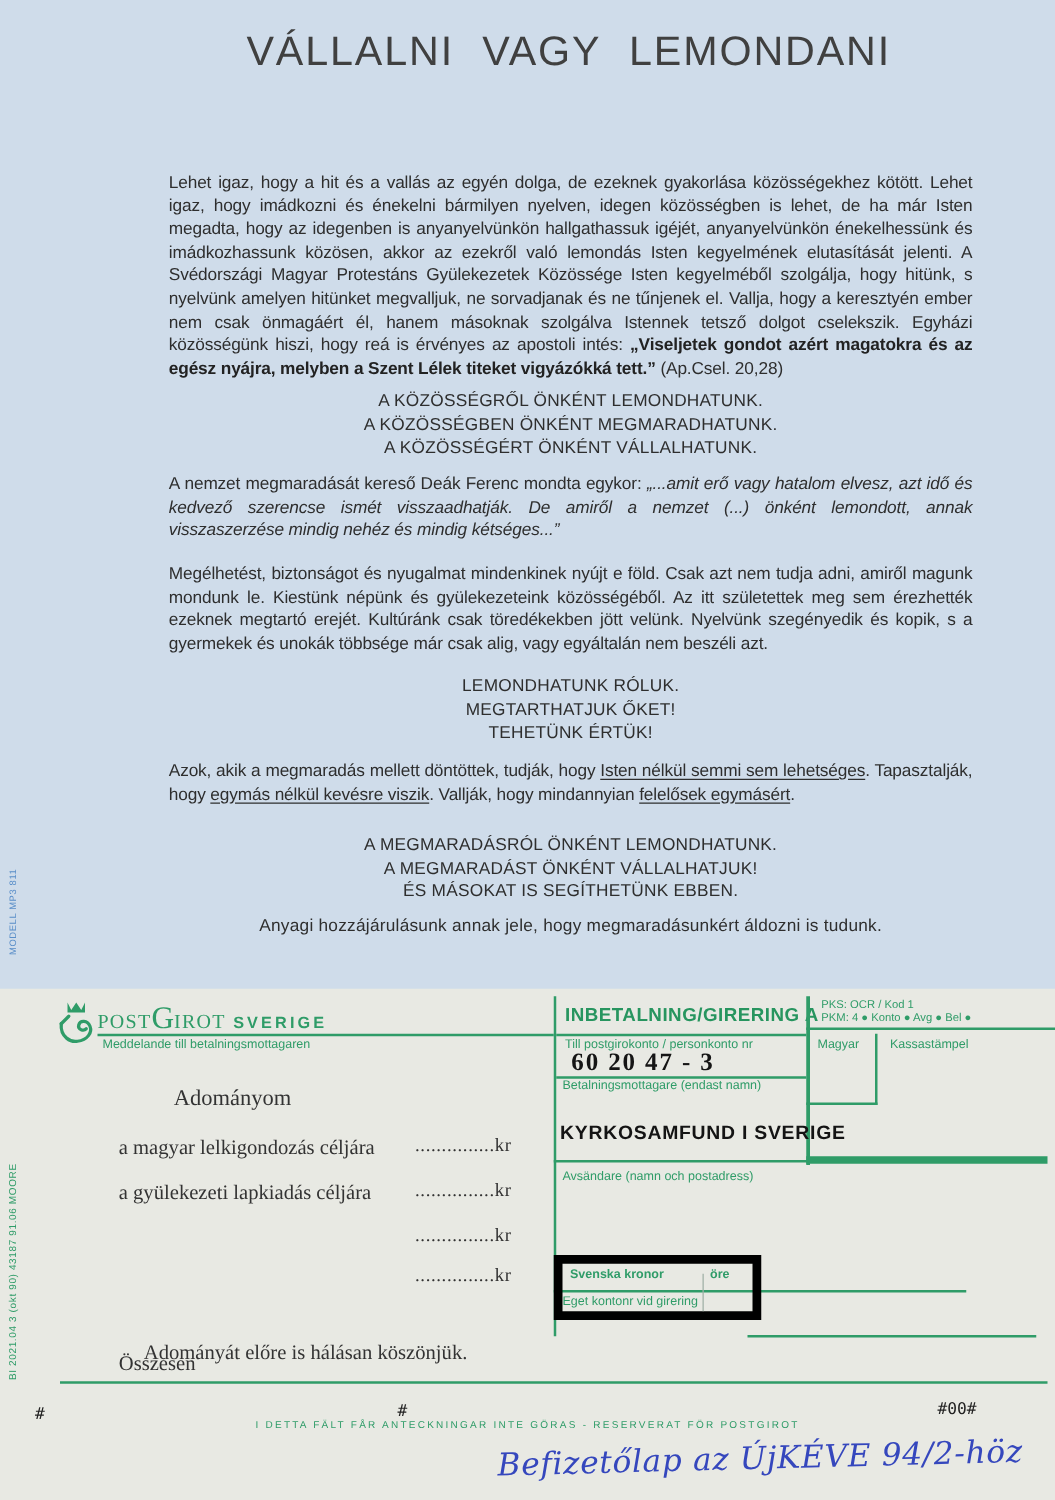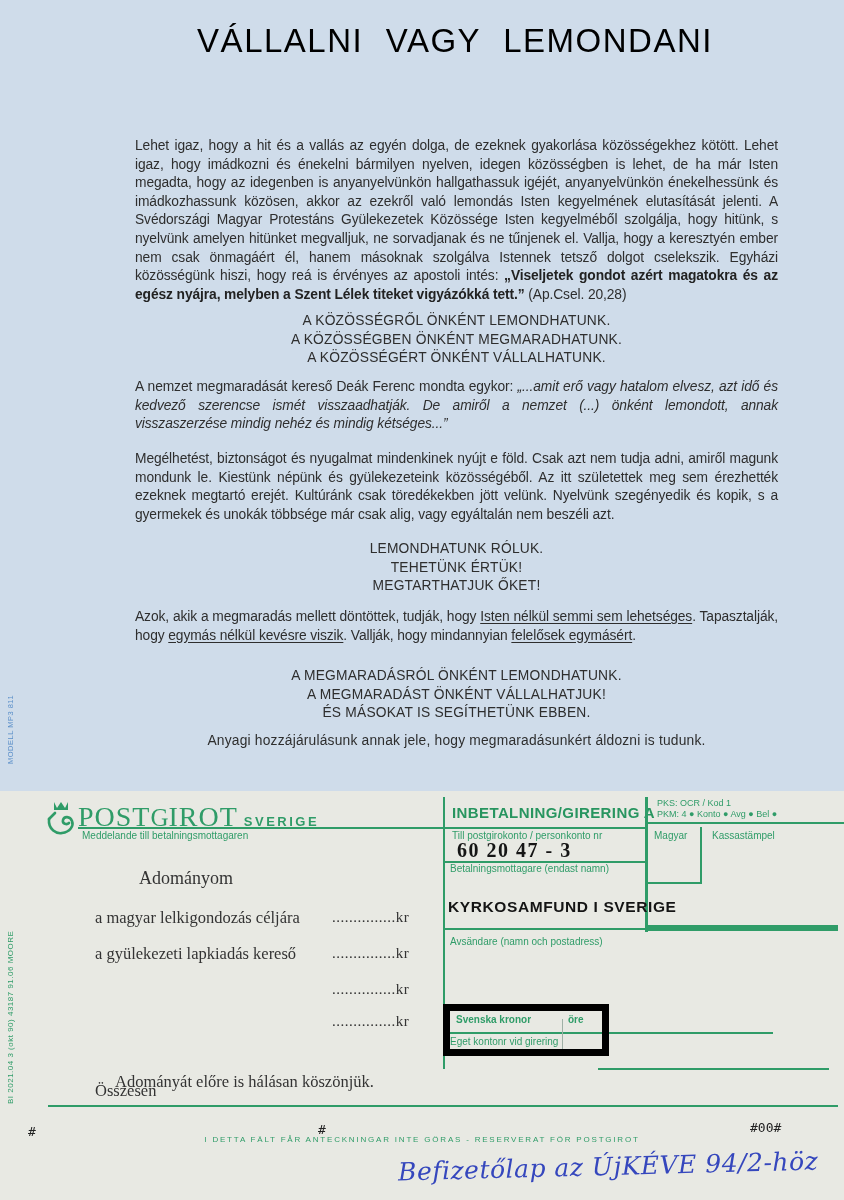--- a/index.html
+++ b/index.html
@@ -6,40 +6,40 @@
   .page {
     position:relative; width:844px; height:1200px; overflow:hidden;
     background:#cfdcea;
     font-family:"Liberation Sans", sans-serif;
     color:#2e2e2e;
   }
   
   .letter-title {
     position:absolute; left:100px; top:22px; width:710px;
     text-align:center; font-size:33px; font-weight:500;
-    letter-spacing:1.5px; word-spacing:12px; color:#000000;
+    letter-spacing:1.5px; word-spacing:12px; color:#404040;
   }
   .block { position:absolute; left:135px; width:643px;
            font-size:13.8px; line-height:18.6px; letter-spacing:-0.1px;margin-top:22px; }
   .just  { text-align:justify; }
   .ctr   { text-align:center; letter-spacing:0.2px; }
   .block b { font-weight:bold; color:#222; }
   .block i { font-style:italic; }
   .block u { text-underline-offset:2px; }
   
   .form-paper { position:absolute; left:0; top:791px; width:844px; height:409px;
                 background:#e8e9e3; }
   .gl { position:absolute; background:#2f9c68; }
   .glabel { position:absolute; color:#2f9c68; font-size:10px; white-space:nowrap; }
   .gtiny  { position:absolute; color:#2f9c68; font-size:9px; white-space:nowrap; }
   .gtitle { position:absolute; color:#27955f; font-weight:bold; font-size:15px;
             letter-spacing:0.4px; white-space:nowrap; }
   .brand { position:absolute; left:78px; top:801px; color:#2f9c68; white-space:nowrap;
            font-family:"Liberation Serif", serif; }
-  .brand .b1 { font-size:28px; letter-spacing:1px; }
+  .brand .b1 { font-size:16px; letter-spacing:1px; }
   .brand .bg { font-size:25px; }
   .brand .sv { font-family:"Liberation Sans", sans-serif; font-weight:bold;
                font-size:13px; letter-spacing:2.5px; margin-left:6px; }
   .logo { position:absolute; left:44px; top:800px; }
   .acct { position:absolute; left:457px; top:839px; color:#151515;
           font-family:"Liberation Serif", serif; font-weight:bold;
           font-size:20px; letter-spacing:1.5px; }
   .payee { position:absolute; left:448px; color:#141414; font-weight:bold;
            font-size:15.5px; letter-spacing:0.6px; white-space:nowrap; }
   .hu { position:absolute; font-family:"Liberation Serif", serif;
@@ -74,22 +74,22 @@
     <div>A KÖZÖSSÉGBEN ÖNKÉNT MEGMARADHATUNK.</div>
     <div>A KÖZÖSSÉGÉRT ÖNKÉNT VÁLLALHATUNK.</div>
   </div>
 
   <div class="block just" style="top:356px;"><span>A nemzet megmaradását kereső Deák Ferenc mondta egykor: </span><i>„...amit erő vagy hatalom elvesz, azt idő és kedvező szerencse ismét visszaadhatják. De amiről a nemzet (...) önként lemondott, annak visszaszerzése mindig nehéz és mindig kétséges...”</i></div>
 
   <div class="block just" style="top:428px;">Megélhetést, biztonságot és nyugalmat mindenkinek nyújt e föld. Csak azt nem tudja adni, amiről magunk mondunk le.  Kiestünk népünk és gyülekezeteink közösségéből. Az itt születettek meg sem érezhették ezeknek megtartó erejét. Kultúránk csak töredékekben jött velünk. Nyelvünk szegényedik és kopik, s a gyermekek és unokák többsége már csak alig, vagy egyáltalán nem beszéli azt.</div>
 
   <div class="block ctr" style="top:518px;">
     <div>LEMONDHATUNK RÓLUK.</div>
+    <div>MEGTARTHATJUK ŐKET!</div>
     <div>TEHETÜNK ÉRTÜK!</div>
-    <div>MEGTARTHATJUK ŐKET!</div>
   </div>
 
   <div class="block just" style="top:586px;"><span>Azok, akik a megmaradás mellett döntöttek, tudják, hogy </span><u>Isten nélkül semmi sem lehetséges</u><span>. Tapasztalják, hogy </span><u>egymás nélkül kevésre viszik</u><span>. Vallják, hogy mindannyian </span><u>felelősek  egymásért</u><span>.</span></div>
 
   <div class="block ctr" style="top:645px;">
     <div>A MEGMARADÁSRÓL ÖNKÉNT LEMONDHATUNK.</div>
     <div>A MEGMARADÁST ÖNKÉNT VÁLLALHATJUK!</div>
     <div>ÉS MÁSOKAT IS SEGÍTHETÜNK EBBEN.</div>
   </div>
 
@@ -144,21 +144,21 @@
     <div class="glabel" style="left:118px; top:3px;">öre</div>
   </div>
   <div class="gl" style="left:598px; top:1068px; width:231px; height:2px;"></div>
 
   <div class="gl" style="left:48px; top:1105px; width:790px; height:2px;"></div>
   <div class="form-footer">I DETTA FÄLT FÅR ANTECKNINGAR INTE GÖRAS - RESERVERAT FÖR POSTGIROT</div>
 
   <div class="hu" style="left:95px; top:868px; font-size:18px;margin-left:44px;">Adományom</div>
   <div class="hu" style="left:95px; top:908px;">a magyar lelkigondozás céljára</div>
   <div class="dots" style="top:909px;">...............kr</div>
-  <div class="hu" style="left:95px; top:944px;">a gyülekezeti lapkiadás kereső</div>
+  <div class="hu" style="left:95px; top:944px;">a gyülekezeti lapkiadás céljára</div>
   <div class="dots" style="top:945px;">...............kr</div>
   <div class="hu" style="left:95px; top:980px;"></div>
   <div class="dots" style="top:981px;">...............kr</div>
   <div class="hu" style="left:95px; top:1064px;margin-top:17px;">Összesen</div>
   <div class="dots" style="top:1013px;">...............kr</div>
   <div class="hu" style="left:115px; top:1072px;">Adományát előre is hálásan köszönjük.</div>
 
   <div class="hash" style="left:28px; top:1124px;">#</div>
   <div class="hash" style="left:318px; top:1122px;">#</div>
   <div class="hash" style="left:750px; top:1120px;">#00#</div>

